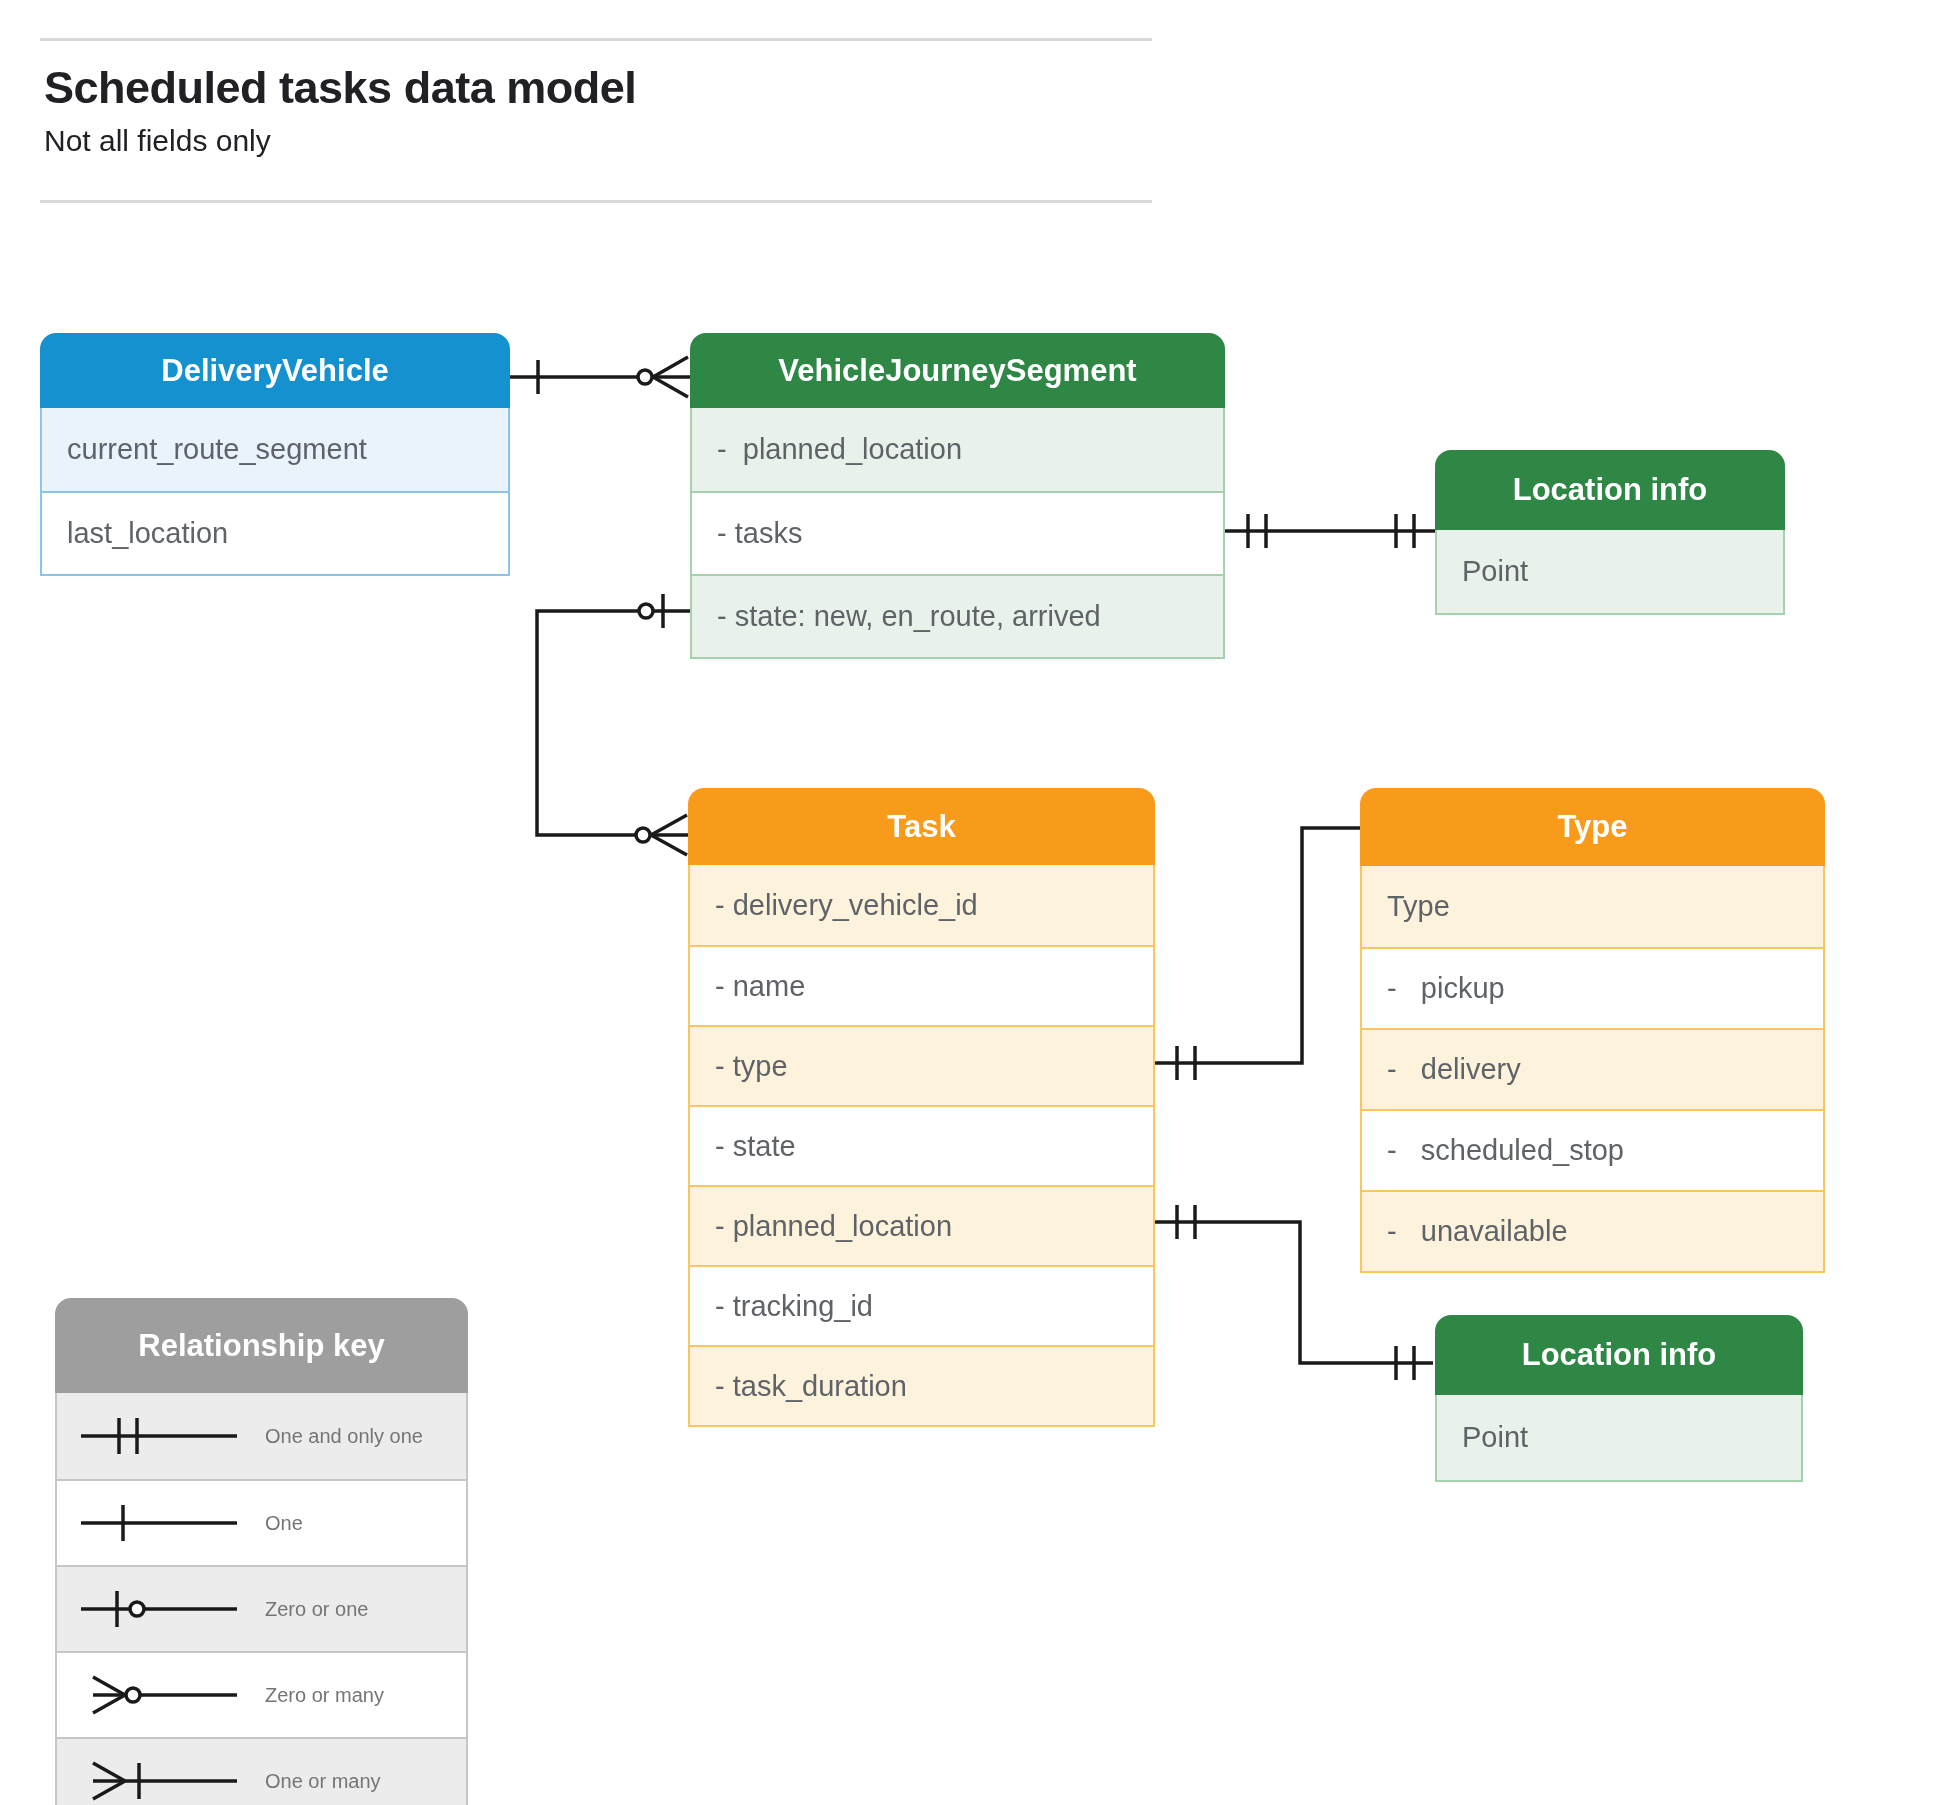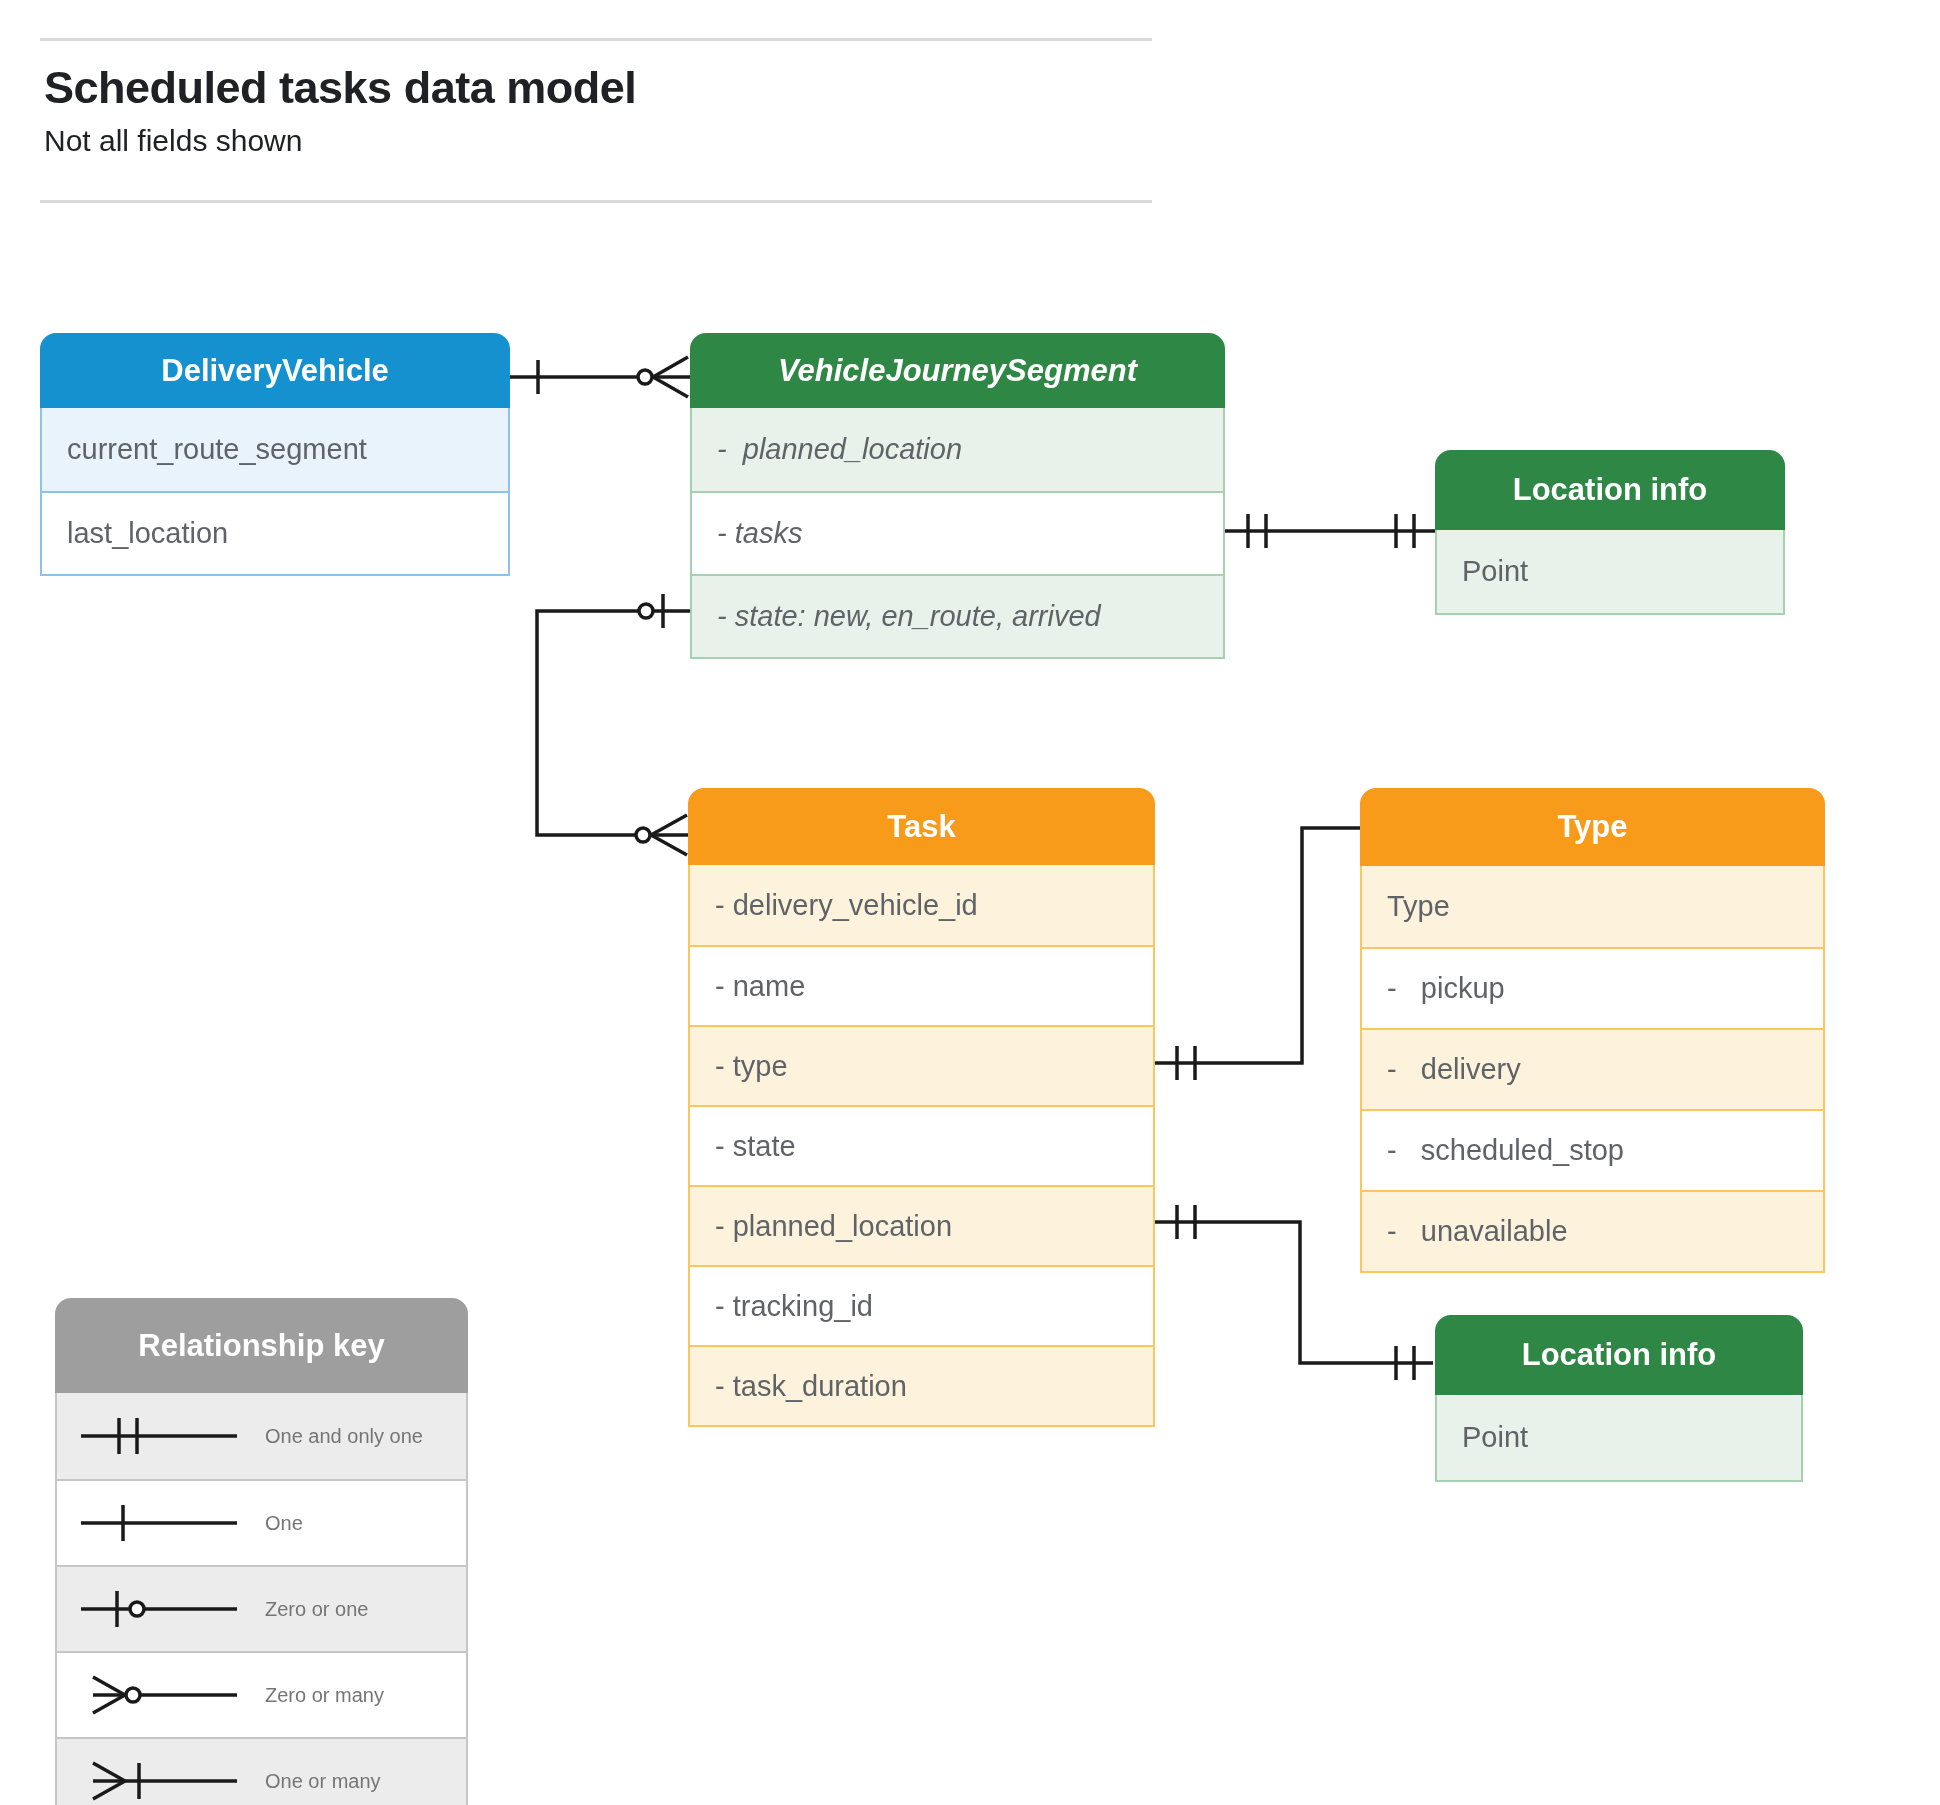--- a/index.html
+++ b/index.html
@@ -25,21 +25,21 @@
   }
   .entity .row:nth-child(odd){background:var(--tint);}
   .entity .row + .row{border-top:2px solid var(--bc);}
 
   .ent-blue  {--hc:#1591d0;--bc:#8cc3ea;--tint:#e9f3fc;}
   .ent-green {--hc:#2f8746;--bc:#a6d1af;--tint:#e9f2ea;}
   .ent-orange{--hc:#f89b1b;--bc:#fcc55e;--tint:#fdf3dd;}
   .ent-gray  {--hc:#9e9e9e;--bc:#c6c6c6;--tint:#ececec;}
 
   #dv        {left:40px;  top:333px; width:470px;--hh:75px;--rh:83px;}
-  #vjs       {left:690px; top:333px; width:535px;font-style:italic;--hh:75px;--rh:83px;}
+  #vjs       {left:690px; top:333px; width:535px;--hh:75px;--rh:83px;}
   #loc-top   {left:1435px;top:450px; width:350px;--hh:80px;--rh:83px;}
   #task      {left:688px; top:788px; width:467px;--hh:77px;--rh:80px;}
   #type      {left:1360px;top:788px; width:465px;--hh:78px;--rh:81px;}
   #loc-bottom{left:1435px;top:1315px;width:368px;--hh:80px;--rh:85px;}
 
   #key{left:42px;top:1298px;width:413px;margin-left:13px;--hh:95px;--rh:86px;}
   #key .lrow{
     height:var(--rh);box-sizing:border-box;display:flex;align-items:center;
     padding-left:18px;font-size:20px;color:#757575;
   }
@@ -54,21 +54,21 @@
   .lsym line, .lsym path{stroke:#1a1a1a;stroke-width:3.5;fill:none;}
   .lsym circle{stroke:#1a1a1a;stroke-width:3.5;fill:#ffffff;}
 </style>
 </head>
 <body>
 
 <div id="canvas">
 
   <div class="rule" id="rule-top"></div>
   <div id="page-title">Scheduled tasks data model</div>
-  <div id="page-subtitle">Not all fields shown</div>
+  <div id="page-subtitle">Not all fields only</div>
   <div class="rule" id="rule-bottom"></div>
 
   <svg id="connector-layer" viewBox="0 0 1940 1805">
     <g>
       <line x1="510" y1="377" x2="690" y2="377"></line>
       <line x1="538" y1="360" x2="538" y2="394"></line>
       <path d="M653,377 L688,357 M653,377 L688,397"></path>
       <circle cx="645" cy="377" r="7"></circle>
     </g>
     <g>

